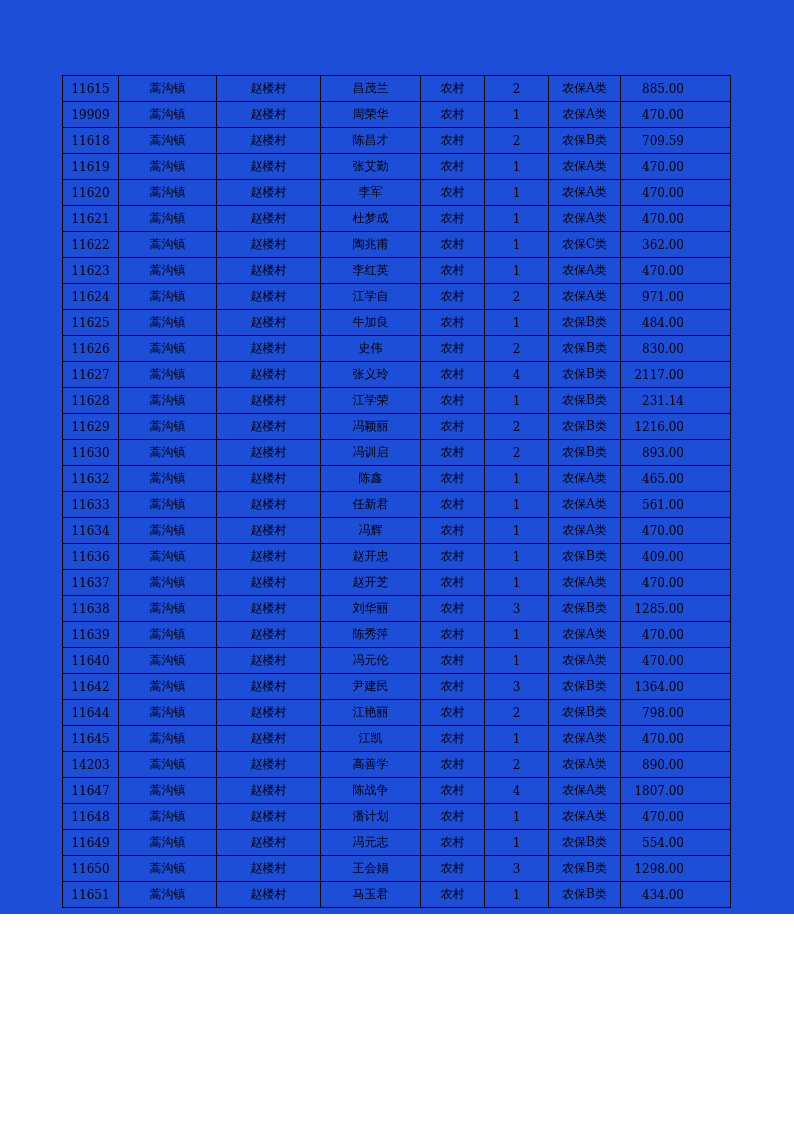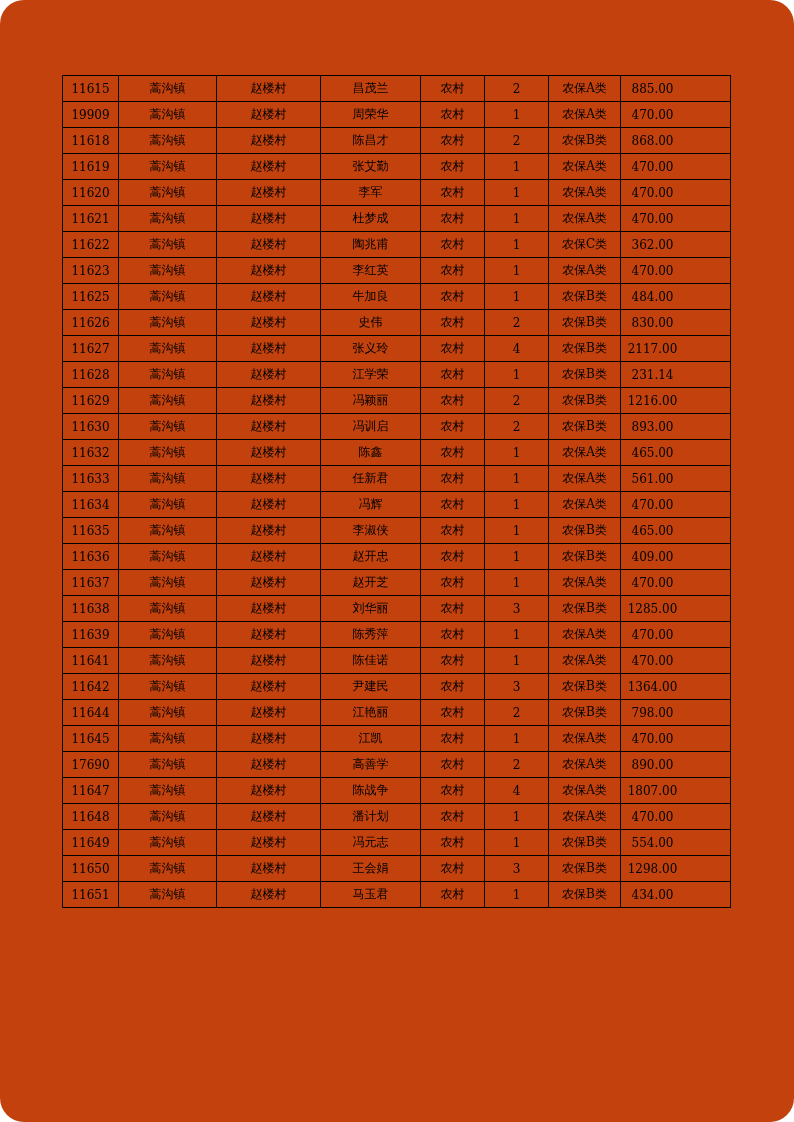--- a/index.html
+++ b/index.html
@@ -3,26 +3,25 @@
 <meta charset="utf-8">
 <style>
   html, body {
     margin: 0;
     padding: 0;
     background: #ffffff;
   }
   .page {
     position: relative;
     width: 794px;
-    height: 1122px;
-    background: #c2410c;
+    height: 914px;
+    background: #1d4ed8;
     overflow: hidden;
     font-family: "DejaVu Serif", "Liberation Serif", serif;
     color: #000000;
-    border-radius: 24px;
   }
   table.subsidy-table {
     position: absolute;
     left: 62px;
     top: 75px;
     border-collapse: collapse;
     table-layout: fixed;
     font-size: 12px;
   }
   table.subsidy-table td {
@@ -30,20 +29,21 @@
     height: 25px;
     padding: 0;
     text-align: center;
     vertical-align: middle;
     white-space: nowrap;
     overflow: hidden;
     font-family: "DejaVu Serif", "Liberation Serif", serif;
     color: #000000;
   }
   table.subsidy-table td.col-amount {
+    text-align: right;
     padding-right: 46px;
   }
 </style>
 </head>
 <body>
 
 <div class="page">
   <table class="subsidy-table">
     <colgroup>
       <col style="width:56px">
@@ -78,21 +78,21 @@
           <td class="col-amount">470.00</td>
         </tr>
         <tr>
           <td>11618</td>
           <td>蒿沟镇</td>
           <td>赵楼村</td>
           <td>陈昌才</td>
           <td>农村</td>
           <td>2</td>
           <td>农保B类</td>
-          <td class="col-amount">868.00</td>
+          <td class="col-amount">709.59</td>
         </tr>
         <tr>
           <td>11619</td>
           <td>蒿沟镇</td>
           <td>赵楼村</td>
           <td>张艾勤</td>
           <td>农村</td>
           <td>1</td>
           <td>农保A类</td>
           <td class="col-amount">470.00</td>
@@ -131,20 +131,30 @@
           <td>11623</td>
           <td>蒿沟镇</td>
           <td>赵楼村</td>
           <td>李红英</td>
           <td>农村</td>
           <td>1</td>
           <td>农保A类</td>
           <td class="col-amount">470.00</td>
         </tr>
         <tr>
+          <td>11624</td>
+          <td>蒿沟镇</td>
+          <td>赵楼村</td>
+          <td>江学自</td>
+          <td>农村</td>
+          <td>2</td>
+          <td>农保A类</td>
+          <td class="col-amount">971.00</td>
+        </tr>
+        <tr>
           <td>11625</td>
           <td>蒿沟镇</td>
           <td>赵楼村</td>
           <td>牛加良</td>
           <td>农村</td>
           <td>1</td>
           <td>农保B类</td>
           <td class="col-amount">484.00</td>
         </tr>
         <tr>
@@ -221,30 +231,20 @@
           <td>11634</td>
           <td>蒿沟镇</td>
           <td>赵楼村</td>
           <td>冯辉</td>
           <td>农村</td>
           <td>1</td>
           <td>农保A类</td>
           <td class="col-amount">470.00</td>
         </tr>
         <tr>
-          <td>11635</td>
-          <td>蒿沟镇</td>
-          <td>赵楼村</td>
-          <td>李淑侠</td>
-          <td>农村</td>
-          <td>1</td>
-          <td>农保B类</td>
-          <td class="col-amount">465.00</td>
-        </tr>
-        <tr>
           <td>11636</td>
           <td>蒿沟镇</td>
           <td>赵楼村</td>
           <td>赵开忠</td>
           <td>农村</td>
           <td>1</td>
           <td>农保B类</td>
           <td class="col-amount">409.00</td>
         </tr>
         <tr>
@@ -271,24 +271,24 @@
           <td>11639</td>
           <td>蒿沟镇</td>
           <td>赵楼村</td>
           <td>陈秀萍</td>
           <td>农村</td>
           <td>1</td>
           <td>农保A类</td>
           <td class="col-amount">470.00</td>
         </tr>
         <tr>
-          <td>11641</td>
-          <td>蒿沟镇</td>
-          <td>赵楼村</td>
-          <td>陈佳诺</td>
+          <td>11640</td>
+          <td>蒿沟镇</td>
+          <td>赵楼村</td>
+          <td>冯元伦</td>
           <td>农村</td>
           <td>1</td>
           <td>农保A类</td>
           <td class="col-amount">470.00</td>
         </tr>
         <tr>
           <td>11642</td>
           <td>蒿沟镇</td>
           <td>赵楼村</td>
           <td>尹建民</td>
@@ -311,21 +311,21 @@
           <td>11645</td>
           <td>蒿沟镇</td>
           <td>赵楼村</td>
           <td>江凯</td>
           <td>农村</td>
           <td>1</td>
           <td>农保A类</td>
           <td class="col-amount">470.00</td>
         </tr>
         <tr>
-          <td>17690</td>
+          <td>14203</td>
           <td>蒿沟镇</td>
           <td>赵楼村</td>
           <td>高善学</td>
           <td>农村</td>
           <td>2</td>
           <td>农保A类</td>
           <td class="col-amount">890.00</td>
         </tr>
         <tr>
           <td>11647</td>

